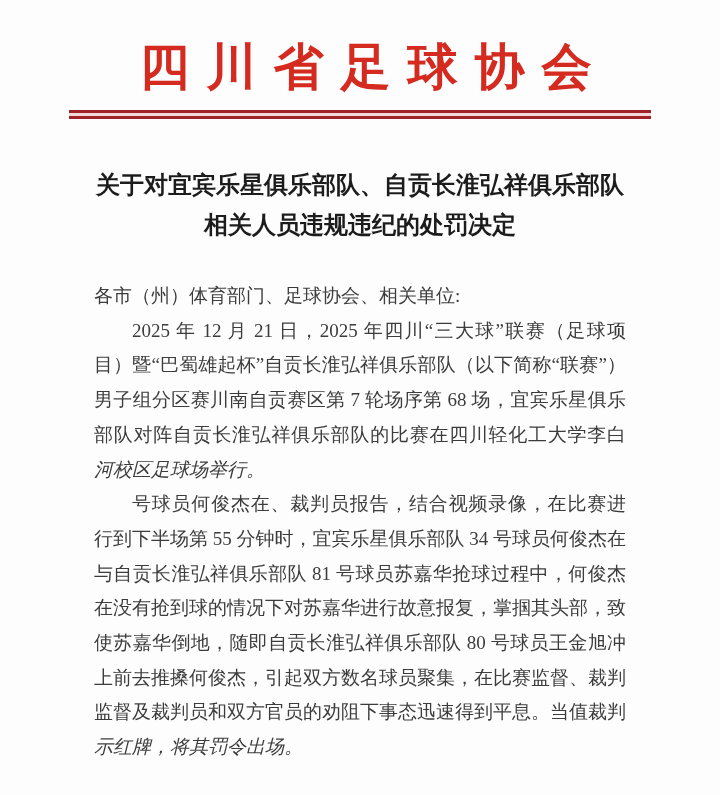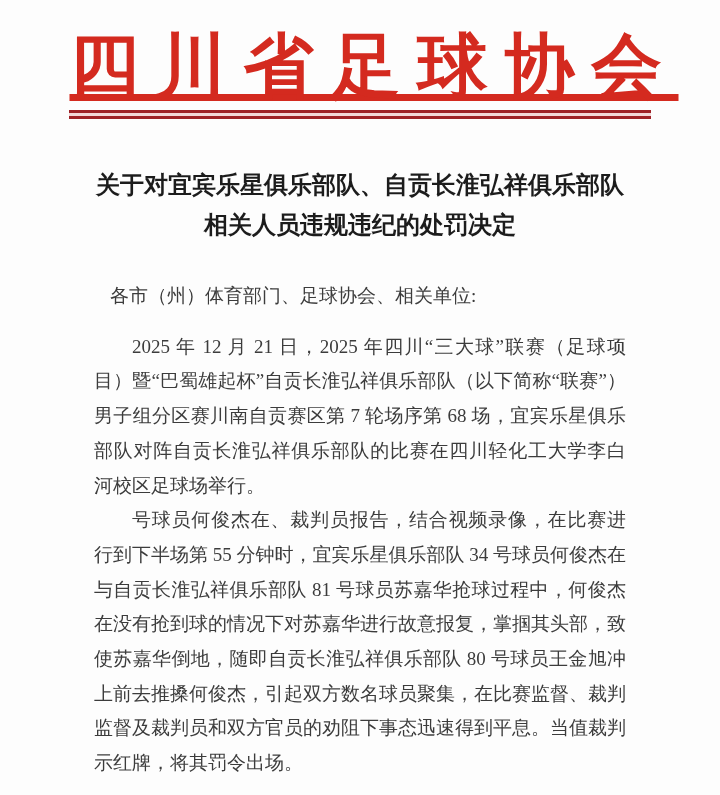--- a/index.html
+++ b/index.html
@@ -18,27 +18,26 @@
     width: 720px;
     height: 795px;
     padding-top: 34px;
     overflow: hidden;
   }
   
   .org-name {
     margin: 0;
     padding-left: 28px; 
     text-align: center;
-    font-size: 70px;
+    font-size: 50px;
     font-weight: bold;
     line-height: 66px;
     letter-spacing: 17px;
     color: var(--header-red, #d42a1f);
     white-space: nowrap;
-    text-decoration: underline;
   }
   
   .red-rule {
     box-sizing: content-box;
     width: 582px;
     height: 3px;
     margin: 10px auto 0 auto;
     background: var(--rule-gap, #f2d8d8);
     border-top: 3px solid var(--rule-red, #9e2227);
     border-bottom: 3px solid var(--rule-red, #9e2227);
@@ -55,31 +54,31 @@
   .doc-title .tl { display: block; }
   
   .body-col {
     width: 532px;
     margin: 34px auto 0 auto;
     font-size: 19px;
     line-height: 34.7px;
     color: var(--body-text, #3c3c3c);
   }
   .salutation {
-    margin: 16px;
+    margin: 0;
     text-align: left;
   }
   .para { margin: 0; }
   .line {
     text-align: justify;
     text-align-last: justify;
     word-break: break-all;
   }
   .line.first { padding-left: 38px; }
-  .line.last { text-align-last: left; }
+  .line.last { text-align-last: left; font-style: italic; }
 </style>
 </head>
 <body>
 
 <div class="page">
 
   <header>
     <h1 class="org-name">四川省足球协会</h1>
     <div class="red-rule"></div>
   </header>

